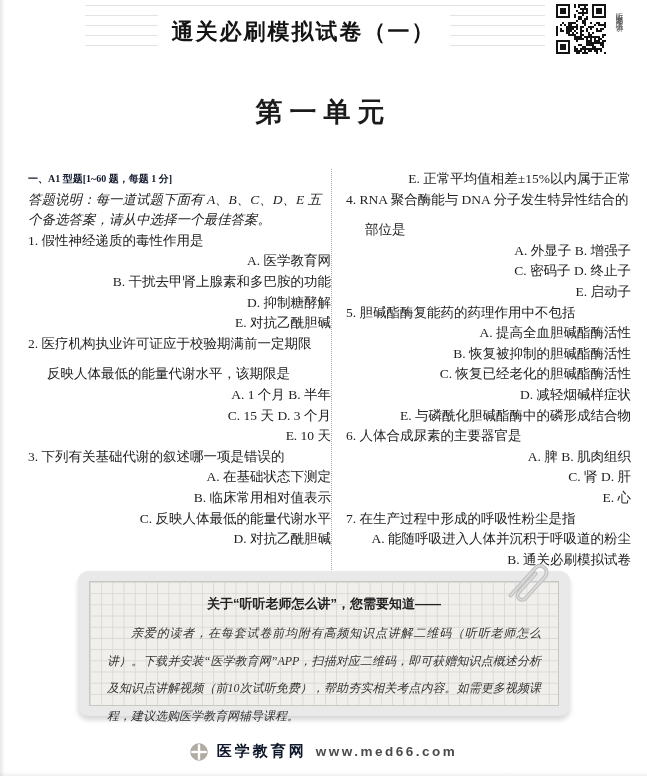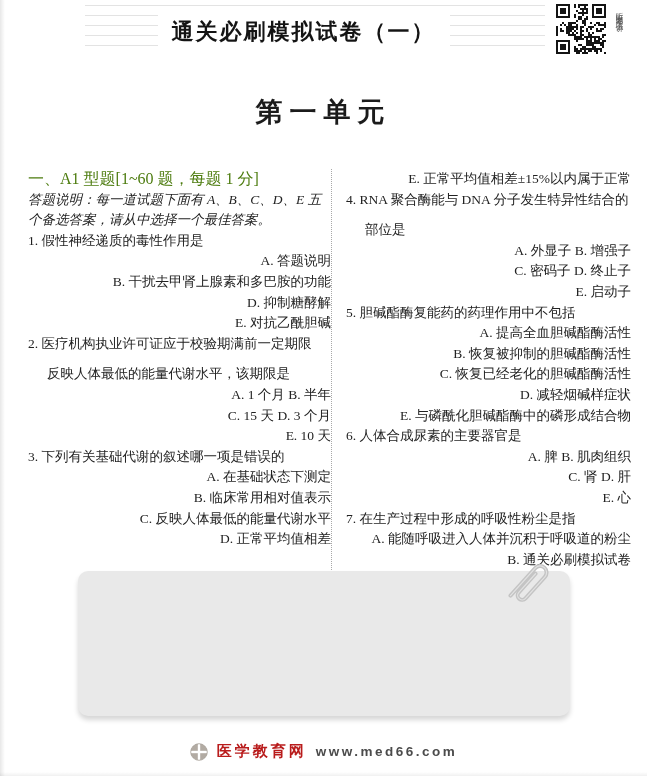--- a/index.html
+++ b/index.html
@@ -28,21 +28,21 @@
   h2.unit{position:absolute;top:94px;left:0;right:0;margin:0;text-align:center;
        font-family:"DejaVu Serif",serif;font-weight:bold;font-size:27px;
        letter-spacing:7px;color:#1b1b1b;}
 
   
   .cols{position:absolute;top:169px;left:28px;right:16px;display:flex;align-items:stretch;}
   .col{font-size:13.5px;}
   .col.left{width:303px;flex:none;}
   .col.right{flex:1;border-left:1px dotted #a8a8a8;padding-left:14px;}
   .line{height:20.6px;line-height:20.6px;white-space:nowrap;}
-  .head{font-weight:normal;font-size:16px;color:#4d7c0f;}
+  .head{font-weight:bold;font-size:10px;color:#0f172a;}
   .kai{font-style:italic;}
   .stem2{padding-left:19px;margin-top:10px;}
   .opt{padding-left:19px;text-align:right;}
   .left .cell{display:inline-block;width:127px;}
   .right .cell{display:inline-block;width:145px;}
 
   
   .note{position:absolute;left:78px;top:571px;width:492px;height:145px;
        background:#e9e9e9;border-radius:10px;
        box-shadow:0 4px 5px rgba(0,0,0,.16);}
@@ -54,21 +54,21 @@
   .note-title{padding-top:13px;text-align:center;
        font-family:"Liberation Sans",sans-serif;font-weight:bold;font-size:13px;color:#222;}
   .note-body{margin:7px 17px 0;font-style:italic;font-size:12px;line-height:27.5px;
        text-indent:2em;text-align:justify;color:#333;}
   .clip{position:absolute;top:-16px;right:28px;transform:rotate(42deg);z-index:3;}
 
   
   .footer{position:absolute;top:742px;left:0;right:0;display:flex;
        justify-content:center;align-items:center;gap:9px;
        font-family:"Liberation Sans",sans-serif;}
-  .brand{font-weight:bold;font-size:15px;letter-spacing:3px;color:#b91c1c;font-family:Liberation Serif, serif;}
+  .brand{font-weight:bold;font-size:15px;letter-spacing:3px;color:#0f172a;font-family:Liberation Serif, serif;}
   .url{font-weight:bold;font-size:13.5px;letter-spacing:2.5px;color:#4b4b4b;}
 </style>
 </head>
 <body>
 
 <div class="page">
 
   <div class="rules"></div>
   <h1 class="title">
     <span>通关必刷模拟试卷（一）</span>
@@ -296,42 +296,42 @@
 
   <h2 class="unit">第一单元</h2>
 
   <main class="cols">
     <section class="col left">
       <div class="line head">一、A1 型题[1~60 题，每题 1 分]</div>
       <div class="line kai">答题说明：每一道试题下面有 A、B、C、D、E 五</div>
       <div class="line kai">个备选答案，请从中选择一个最佳答案。</div>
 
       <div class="line stem">1. 假性神经递质的毒性作用是</div>
-      <div class="line opt">A. 答题说明</div>
+      <div class="line opt">A. 医学教育网</div>
       <div class="line opt">B. 干扰去甲肾上腺素和多巴胺的功能</div>
       <div class="line opt">D. 抑制糖酵解</div>
       <div class="line opt">E. 对抗乙酰胆碱</div>
 
       <div class="line stem">2. 医疗机构执业许可证应于校验期满前一定期限</div>
       <div class="line stem2">反映人体最低的能量代谢水平，该期限是</div>
       <div class="line opt">
         <span class="cell">A. 1 个月</span>
         <span>B. 半年</span>
       </div>
       <div class="line opt">
         <span class="cell">C. 15 天</span>
         <span>D. 3 个月</span>
       </div>
       <div class="line opt">E. 10 天</div>
 
       <div class="line stem">3. 下列有关基础代谢的叙述哪一项是错误的</div>
       <div class="line opt">A. 在基础状态下测定</div>
       <div class="line opt">B. 临床常用相对值表示</div>
       <div class="line opt">C. 反映人体最低的能量代谢水平</div>
-      <div class="line opt">D. 正常平均值相差</div>
+      <div class="line opt">D. 对抗乙酰胆碱</div>
     </section>
 
     <section class="col right">
       <div class="line opt">E. 正常平均值相差±15%以内属于正常</div>
 
       <div class="line stem">4. RNA 聚合酶能与 DNA 分子发生特异性结合的</div>
       <div class="line stem2">部位是</div>
       <div class="line opt">
         <span class="cell">A. 外显子</span>
         <span>B. 增强子</span>
@@ -364,20 +364,24 @@
       <div class="line opt">A. 能随呼吸进入人体并沉积于呼吸道的粉尘</div>
       <div class="line opt">B. 通关必刷模拟试卷</div>
     </section>
   </main>
 
   <aside class="note">
     <svg class="clip" width="26" height="58" viewBox="0 0 26 58">
       <path d="M7 50 L7 13 a6.5 6.5 0 0 1 13 0 L20 42 a4.5 4.5 0 0 1 -9 0 L11 17" fill="none" stroke="#c4c4c4" stroke-width="4" stroke-linecap="round"></path>
       <path d="M7 50 L7 13 a6.5 6.5 0 0 1 13 0 L20 42 a4.5 4.5 0 0 1 -9 0 L11 17" fill="none" stroke="#e2e2e2" stroke-width="1.2" stroke-linecap="round"></path>
     </svg>
+    <div class="note-inner">
+      <div class="note-title">关于“听听老师怎么讲”，您需要知道——</div>
+      <p class="note-body">亲爱的读者，在每套试卷前均附有高频知识点讲解二维码（听听老师怎么讲）。下载并安装“医学教育网”APP，扫描对应二维码，即可获赠知识点概述分析及知识点讲解视频（前10次试听免费），帮助夯实相关考点内容。如需更多视频课程，建议选购医学教育网辅导课程。</p>
+    </div>
   </aside>
 
   <footer class="footer">
     <svg width="18" height="18" viewBox="0 0 18 18">
       <circle cx="9" cy="9" r="8.3" fill="#b2aba3"></circle>
       <rect x="7.8" y="0" width="2.4" height="18" fill="#ffffff"></rect>
       <rect x="0" y="7.8" width="18" height="2.4" fill="#ffffff"></rect>
       <circle cx="9" cy="9" r="8.3" fill="none" stroke="#a39c93" stroke-width="0.8"></circle>
     </svg>
     <span class="brand">医学教育网</span>

